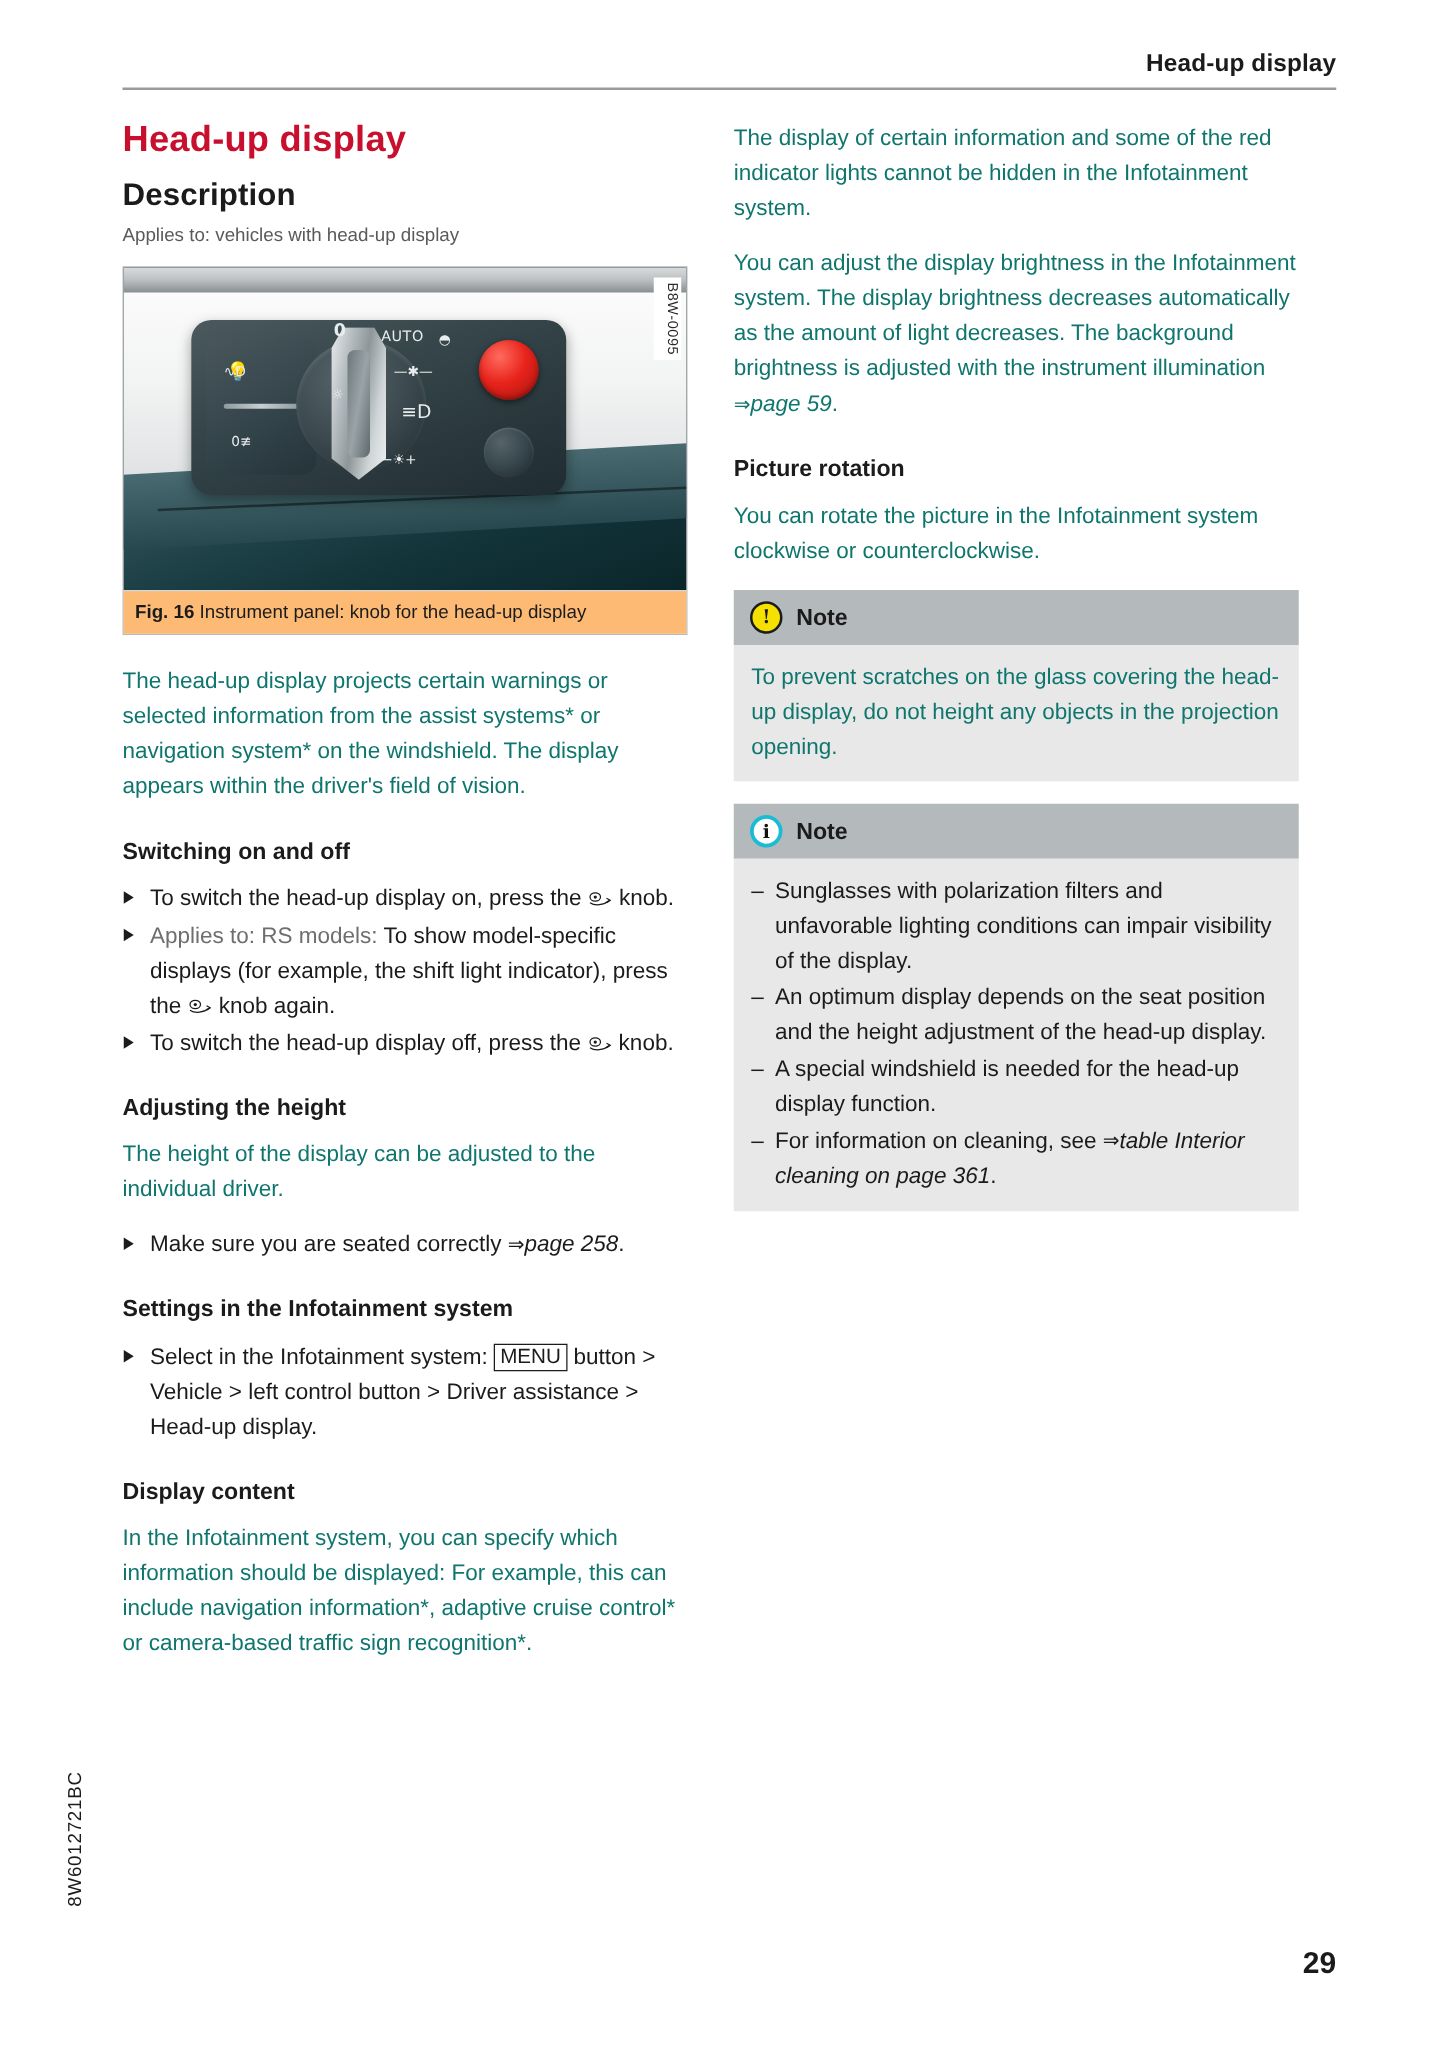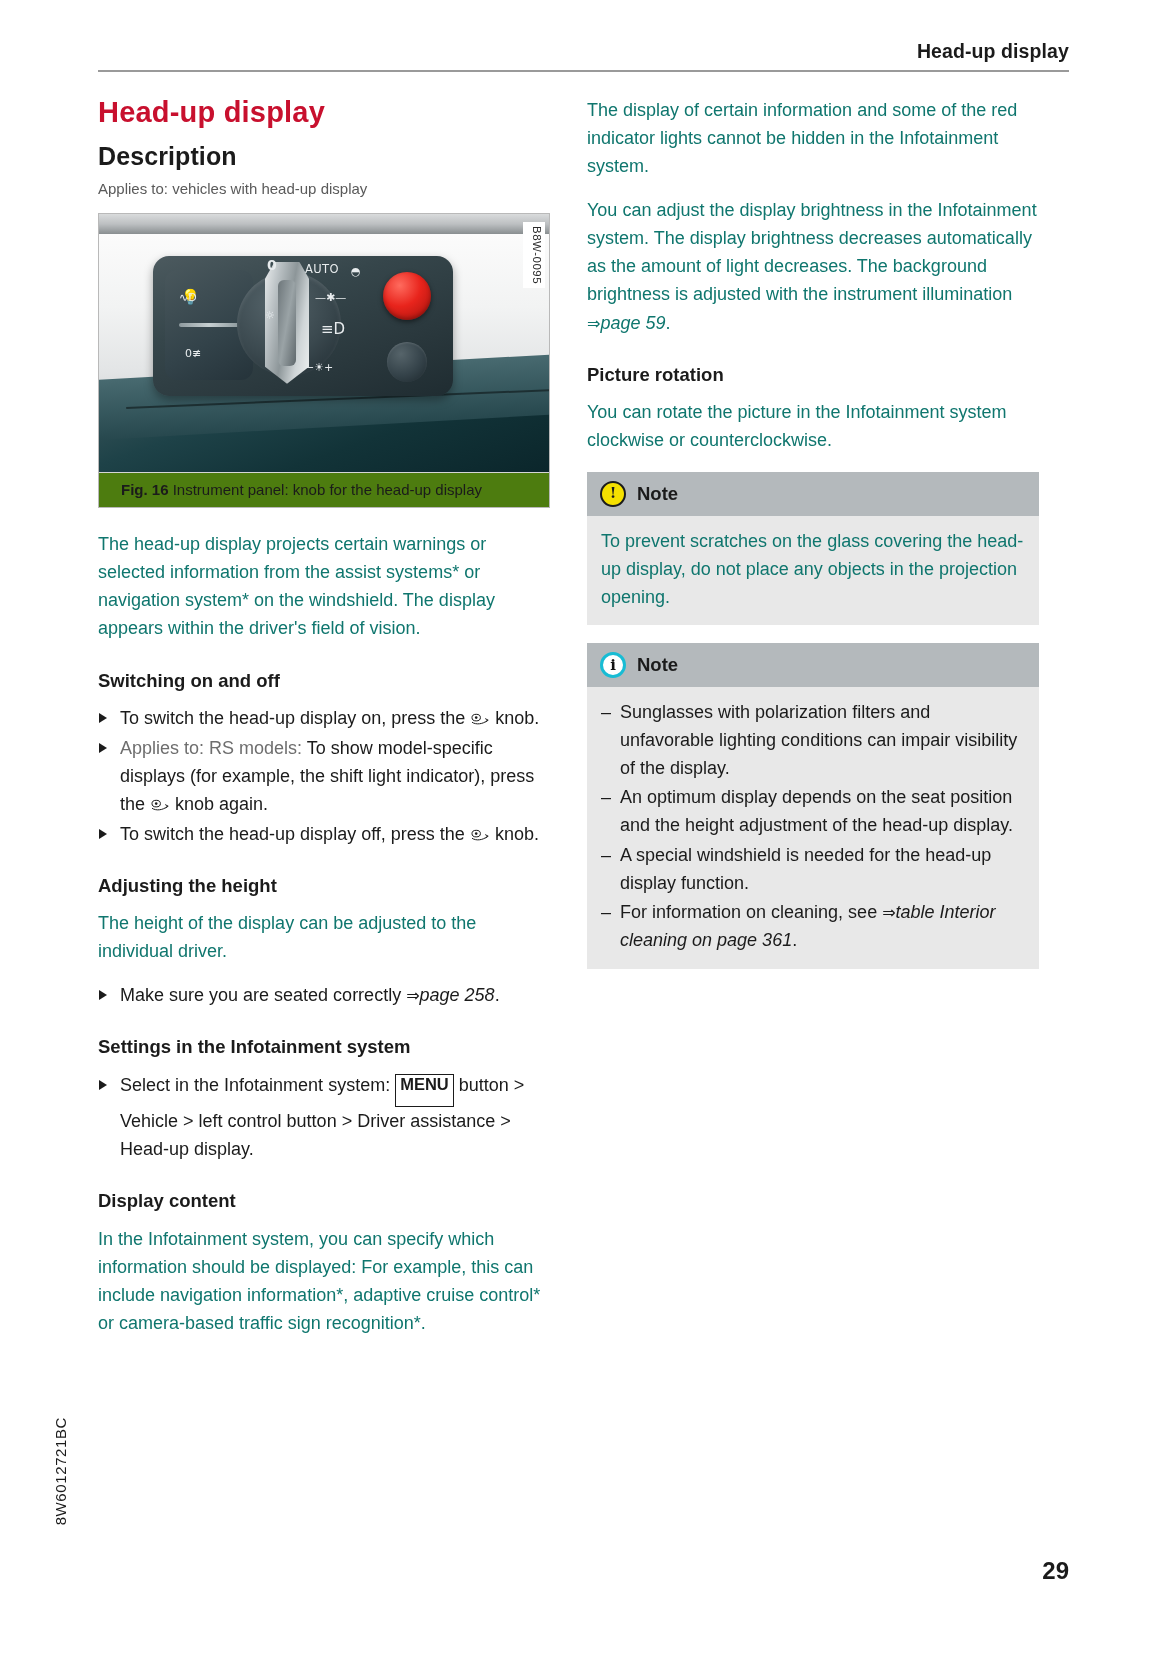--- a/index.html
+++ b/index.html
@@ -286,24 +286,24 @@
     font-size: 11.5px;
     color: #2a2a2a;
     letter-spacing: 0.5px;
     writing-mode: vertical-rl;
     text-orientation: mixed;
     background: #ffffff;
     padding: 4px 2px;
     text-align: left;
   }
   .fig-caption {
-    background: #4d7c0f;
+    background: #fdba74;
     font-size: 15px;
     color: #1b1b1b;
-    padding: 7px 9px 8px 22px;
+    padding: 7px 9px 8px 9px;
     line-height: 1.3;
     border-top: 1px solid #d6d6d6;
   }
   .fig-caption .fig-no { font-weight: bold; }
 
   
   .box {
     margin: 18px 0 0 0;
     width: 452px;
     box-sizing: border-box;
@@ -367,26 +367,25 @@
 
   .arrow-ref {
     font-family: "DejaVu Sans", sans-serif;
     font-size: 16px;
     vertical-align: 0.5px;
   }
 
   .menu-key {
     display: inline-block;
     border: 1.5px solid #1b1b1b;
-    padding: 0px 4px 12px 4px;
+    padding: 0px 4px 1px 4px;
     font-size: 16.5px;
     line-height: 1.2;
     vertical-align: 1px;
     white-space: nowrap;
-    font-weight: bold;
   }
 
   
   .part-number {
     position: absolute;
     left: 52px;
     bottom: 128px;
     font-size: 15px;
     letter-spacing: 0.6px;
     color: #1b1b1b;
@@ -533,21 +532,21 @@
 
     <h3 class="sub">Picture rotation</h3>
     <p class="body">You can rotate the picture in the Infotainment system clockwise or counterclockwise.</p>
 
     <div class="box">
       <div class="box-head">
         <span class="ic ic-note">!</span>
         <span class="box-title">Note</span>
       </div>
       <div class="box-body">
-        <p class="body">To prevent scratches on the glass covering the head-up display, do not place any objects in the projection opening.</p>
+        <p class="body">To prevent scratches on the glass covering the head-up display, do not height any objects in the projection opening.</p>
       </div>
     </div>
 
     <div class="box">
       <div class="box-head">
         <span class="ic ic-tips">i</span>
         <span class="box-title">Note</span>
       </div>
       <div class="box-body">
         <ul class="dashes">

